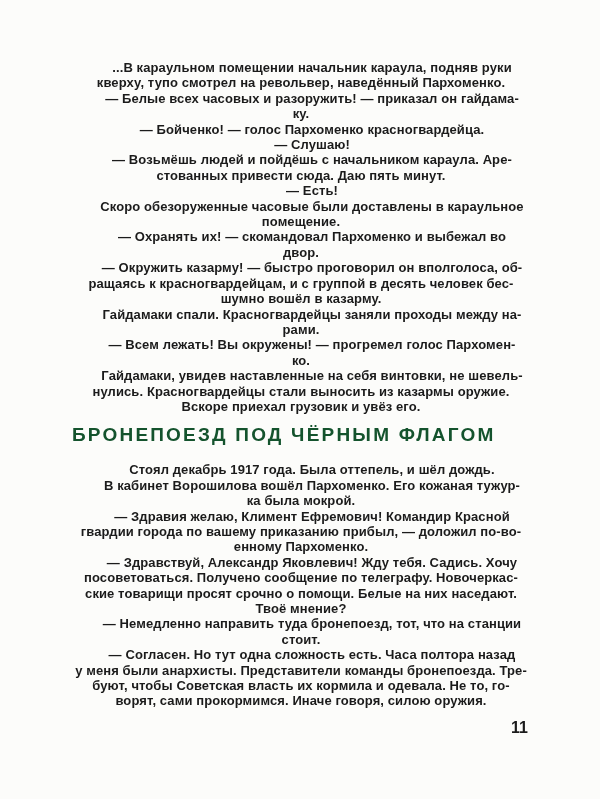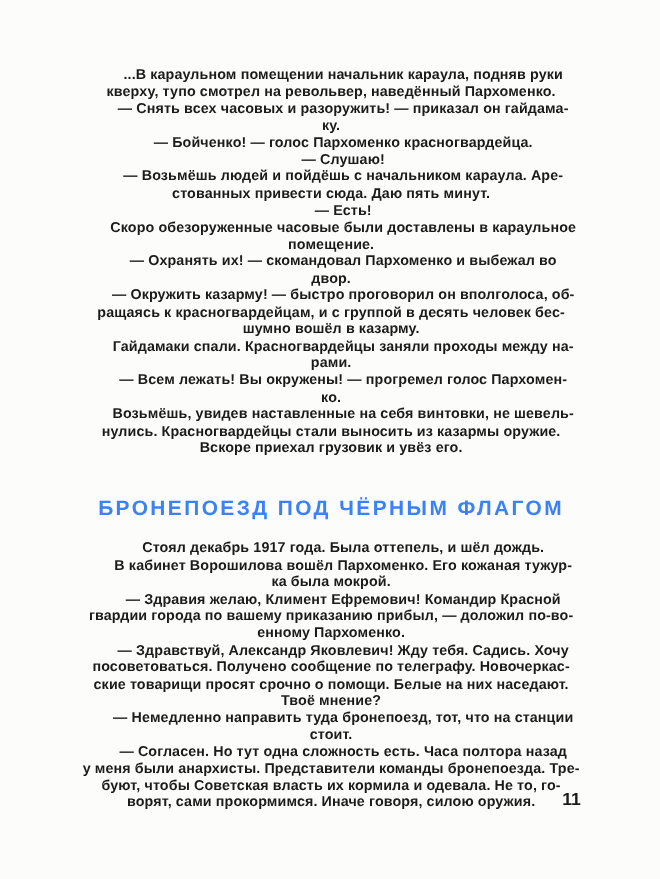--- a/index.html
+++ b/index.html
@@ -27,64 +27,63 @@
     margin: 0;
     font-size: 13px;
     line-height: 15.4px;
     font-weight: 700;
     white-space: pre-line;
     text-indent: 22px;
     letter-spacing: 0.1px;
     text-align: center;
   }
   .heading {
-    margin: 38px 0 16px 0;
-    text-align: center;
+    margin: 10px 0 16px 0;
     font-size: 19px;
     font-weight: 800;
     letter-spacing: 2.2px;
-    color: #3b82f6;
+    color: #14532d;
     white-space: nowrap;
   }
   .page-num {
     position: absolute;
     right: 72px;
     bottom: 62px;
     font-size: 16px;
     font-weight: 700;
     color: #1b1b1b;
   }
 </style>
 </head>
 <body>
 
 <div class="page">
   <div class="text-block">
     <div id="section-before">
         <div class="para">...В караульном помещении начальник караула, подняв руки
 кверху, тупо смотрел на револьвер, наведённый Пархоменко.</div>
-        <div class="para">— Снять всех часовых и разоружить! — приказал он гайдама-
+        <div class="para">— Белые всех часовых и разоружить! — приказал он гайдама-
 ку.</div>
         <div class="para">— Бойченко! — голос Пархоменко красногвардейца.</div>
         <div class="para">— Слушаю!</div>
         <div class="para">— Возьмёшь людей и пойдёшь с начальником караула. Аре-
 стованных привести сюда. Даю пять минут.</div>
         <div class="para">— Есть!</div>
         <div class="para">Скоро обезоруженные часовые были доставлены в караульное
 помещение.</div>
         <div class="para">— Охранять их! — скомандовал Пархоменко и выбежал во
 двор.</div>
         <div class="para">— Окружить казарму! — быстро проговорил он вполголоса, об-
 ращаясь к красногвардейцам, и с группой в десять человек бес-
 шумно вошёл в казарму.</div>
         <div class="para">Гайдамаки спали. Красногвардейцы заняли проходы между на-
 рами.</div>
         <div class="para">— Всем лежать! Вы окружены! — прогремел голос Пархомен-
 ко.</div>
-        <div class="para">Возьмёшь, увидев наставленные на себя винтовки, не шевель-
+        <div class="para">Гайдамаки, увидев наставленные на себя винтовки, не шевель-
 нулись. Красногвардейцы стали выносить из казармы оружие.
 Вскоре приехал грузовик и увёз его.</div>
       </div>
     <h1 class="heading">БРОНЕПОЕЗД ПОД ЧЁРНЫМ ФЛАГОМ</h1>
     <div id="section-after">
         <div class="para">Стоял декабрь 1917 года. Была оттепель, и шёл дождь.</div>
         <div class="para">В кабинет Ворошилова вошёл Пархоменко. Его кожаная тужур-
 ка была мокрой.</div>
         <div class="para">— Здравия желаю, Климент Ефремович! Командир Красной
 гвардии города по вашему приказанию прибыл, — доложил по-во-

